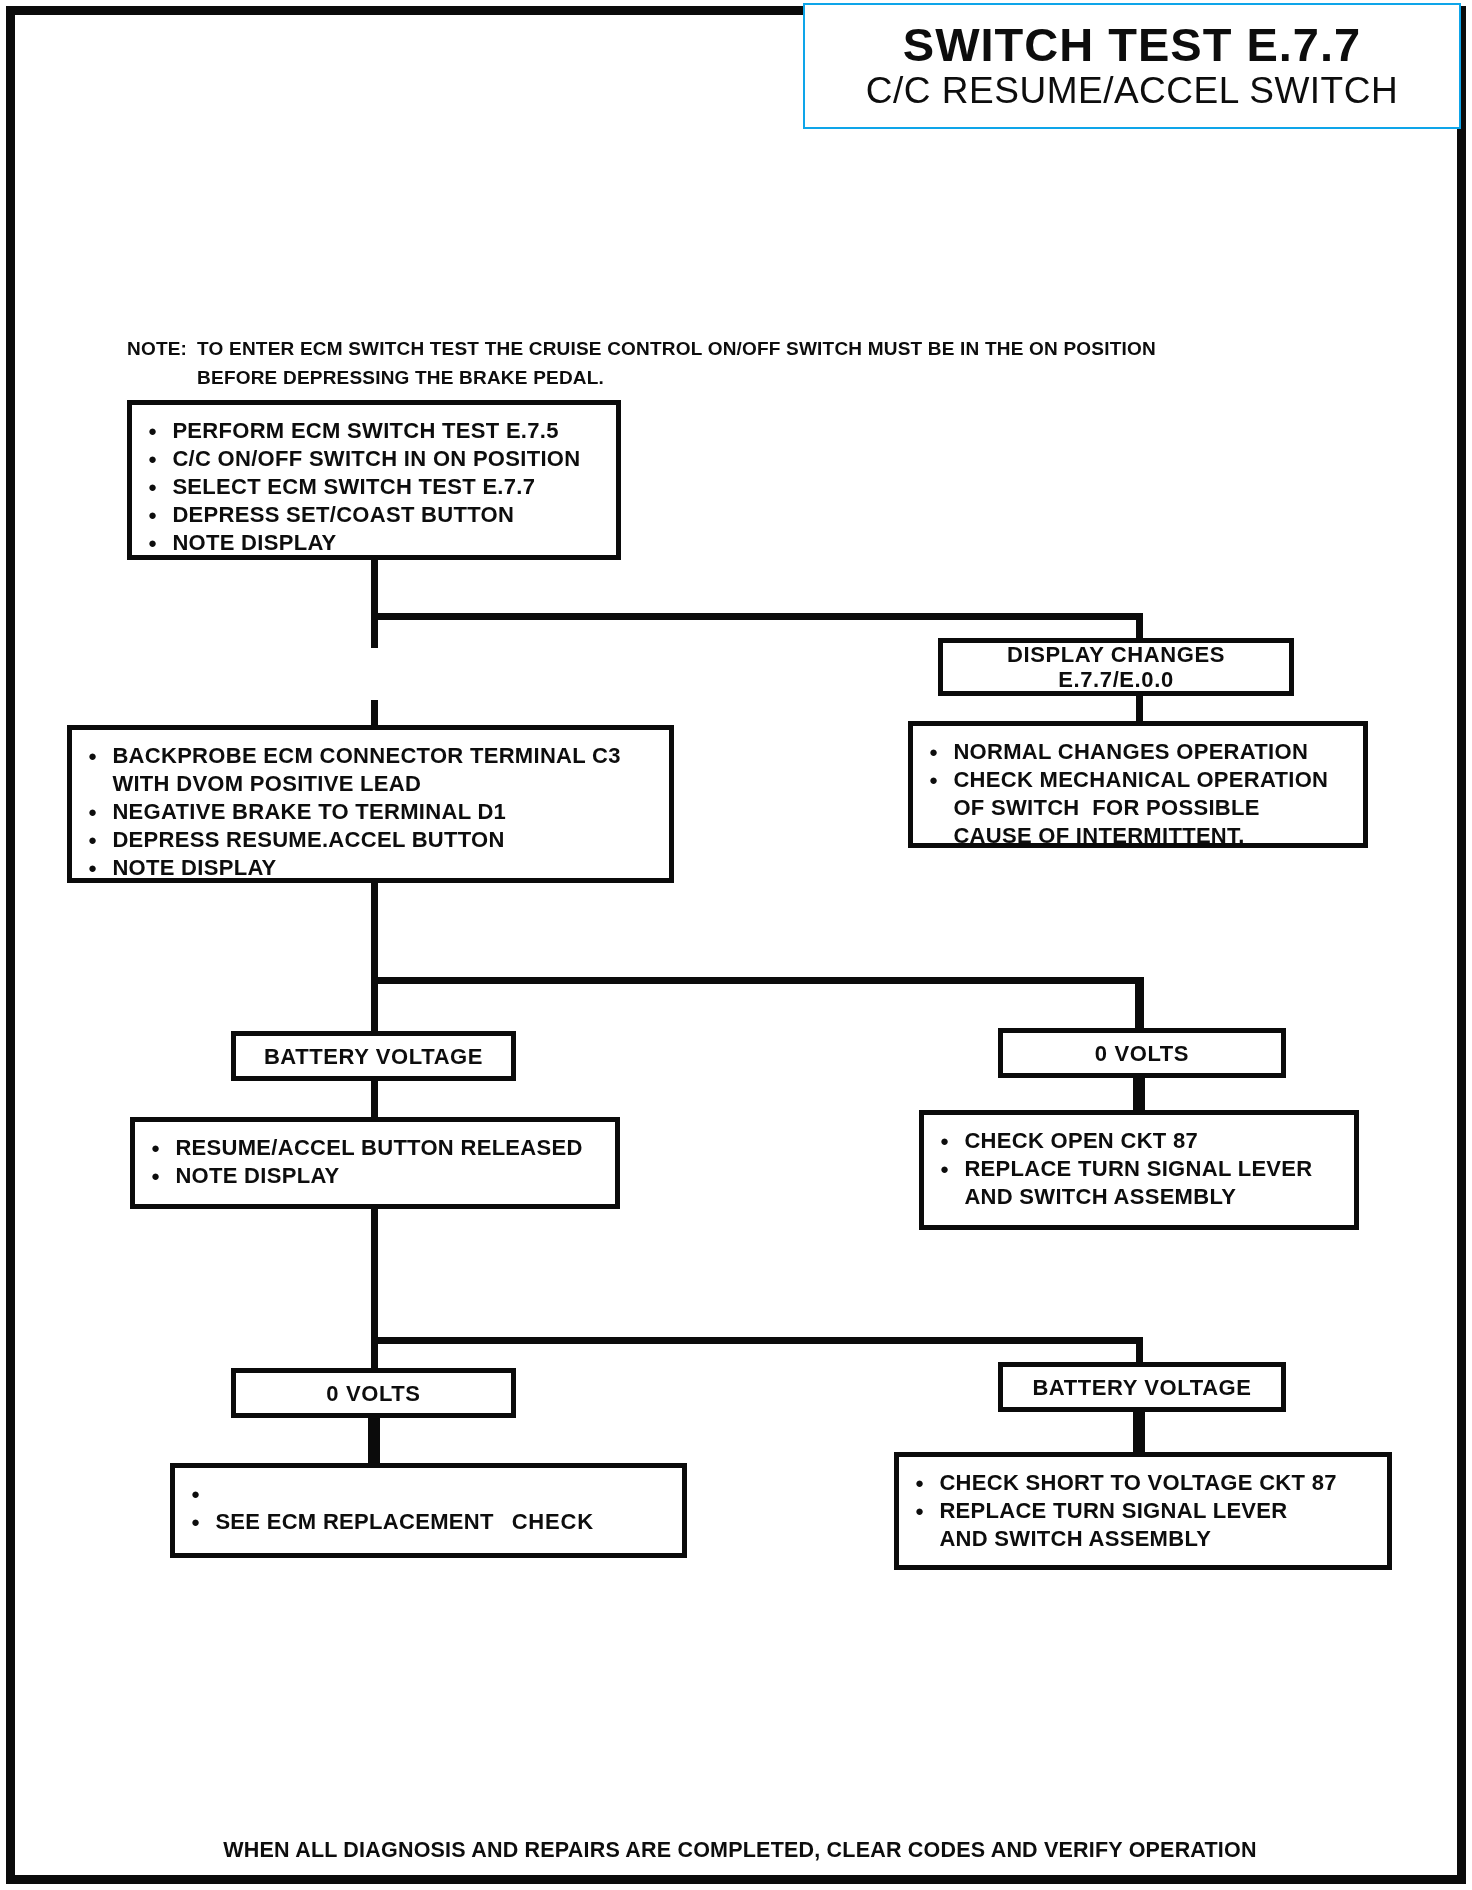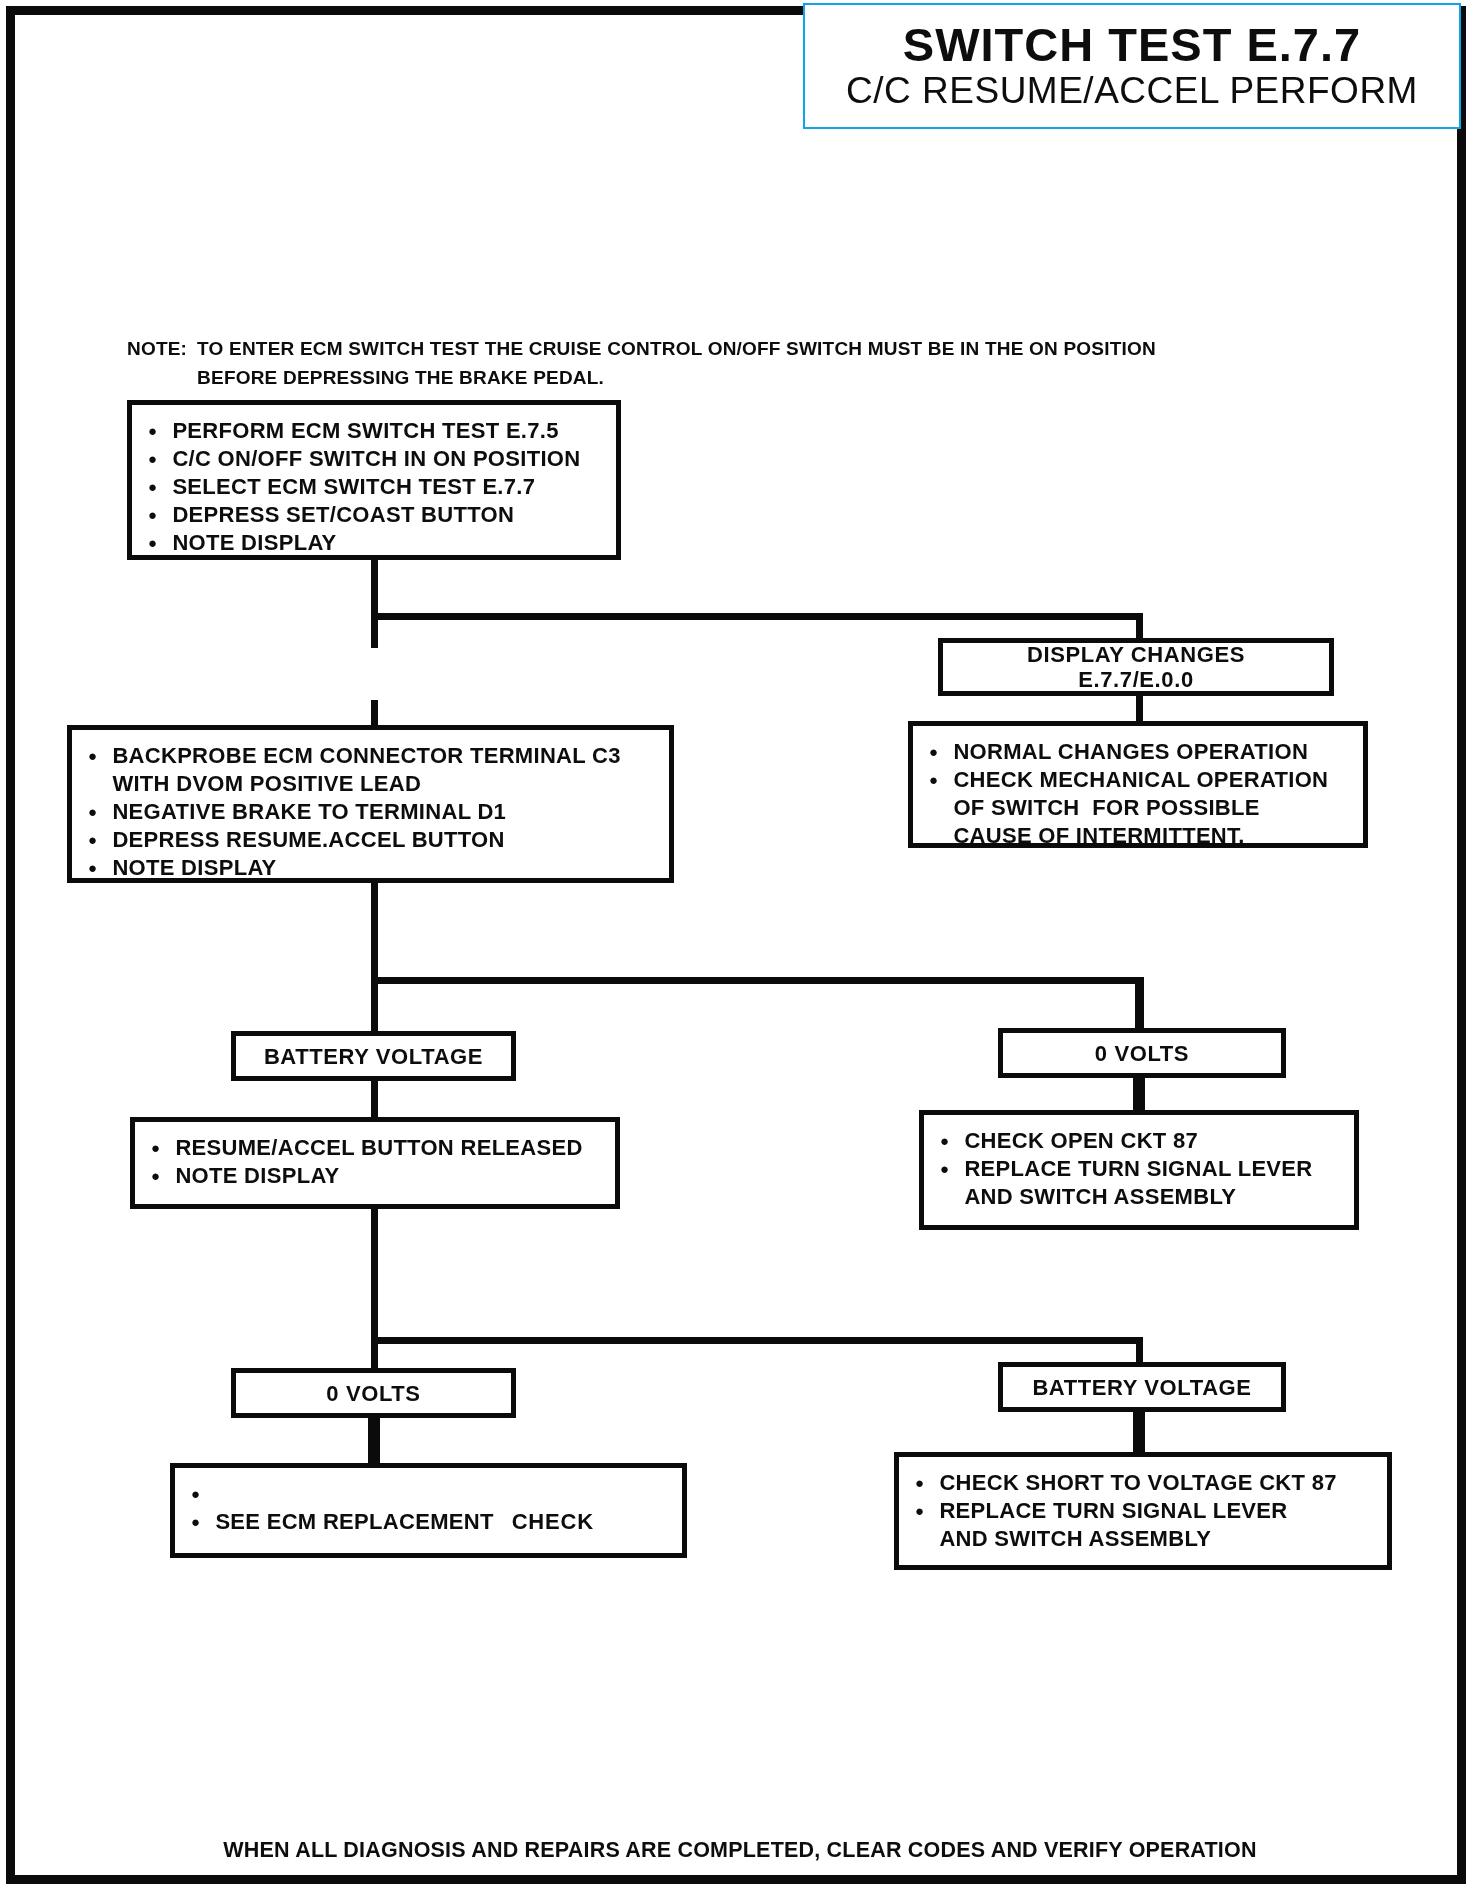--- a/index.html
+++ b/index.html
@@ -44,21 +44,21 @@
 </style>
 </head>
 <body>
 
 <div class="page">
 
   <div class="frame"></div>
 
   <div class="title-box">
     <div class="title-main">SWITCH TEST E.7.7</div>
-    <div class="title-sub">C/C RESUME/ACCEL PERFORM</div>
+    <div class="title-sub">C/C RESUME/ACCEL SWITCH</div>
   </div>
 
   <div class="note">
     <span class="note-label">NOTE:</span>
     <span class="note-text">TO ENTER ECM SWITCH TEST THE CRUISE CONTROL ON/OFF SWITCH MUST BE IN THE ON POSITION
 BEFORE DEPRESSING THE BRAKE PEDAL.</span>
   </div>
 
   <div class="vline" style="left:371px;top:558px;width:7px;height:90px;"></div>
   <div class="hline" style="left:371px;top:613px;width:772px;height:7px;"></div>
@@ -94,21 +94,21 @@
           <span class="blt">●</span>
           <span class="txt">DEPRESS SET/COAST BUTTON</span>
         </li>
       <li>
           <span class="blt">●</span>
           <span class="txt">NOTE DISPLAY</span>
         </li>
     </ul>
   </div>
 
-  <div class="box label-box" style="left:938px;top:638px;width:396px;height:58px;">
+  <div class="box label-box" style="left:938px;top:638px;width:356px;height:58px;">
     <div>DISPLAY CHANGES</div>
     <div>E.7.7/E.0.0</div>
   </div>
 
   <div class="box" style="left:67px;top:725px;width:607px;height:158px;">
     <ul class="bullets">
       <li>
           <span class="blt">●</span>
           <span class="txt">BACKPROBE ECM CONNECTOR TERMINAL C3
 WITH DVOM POSITIVE LEAD</span>

